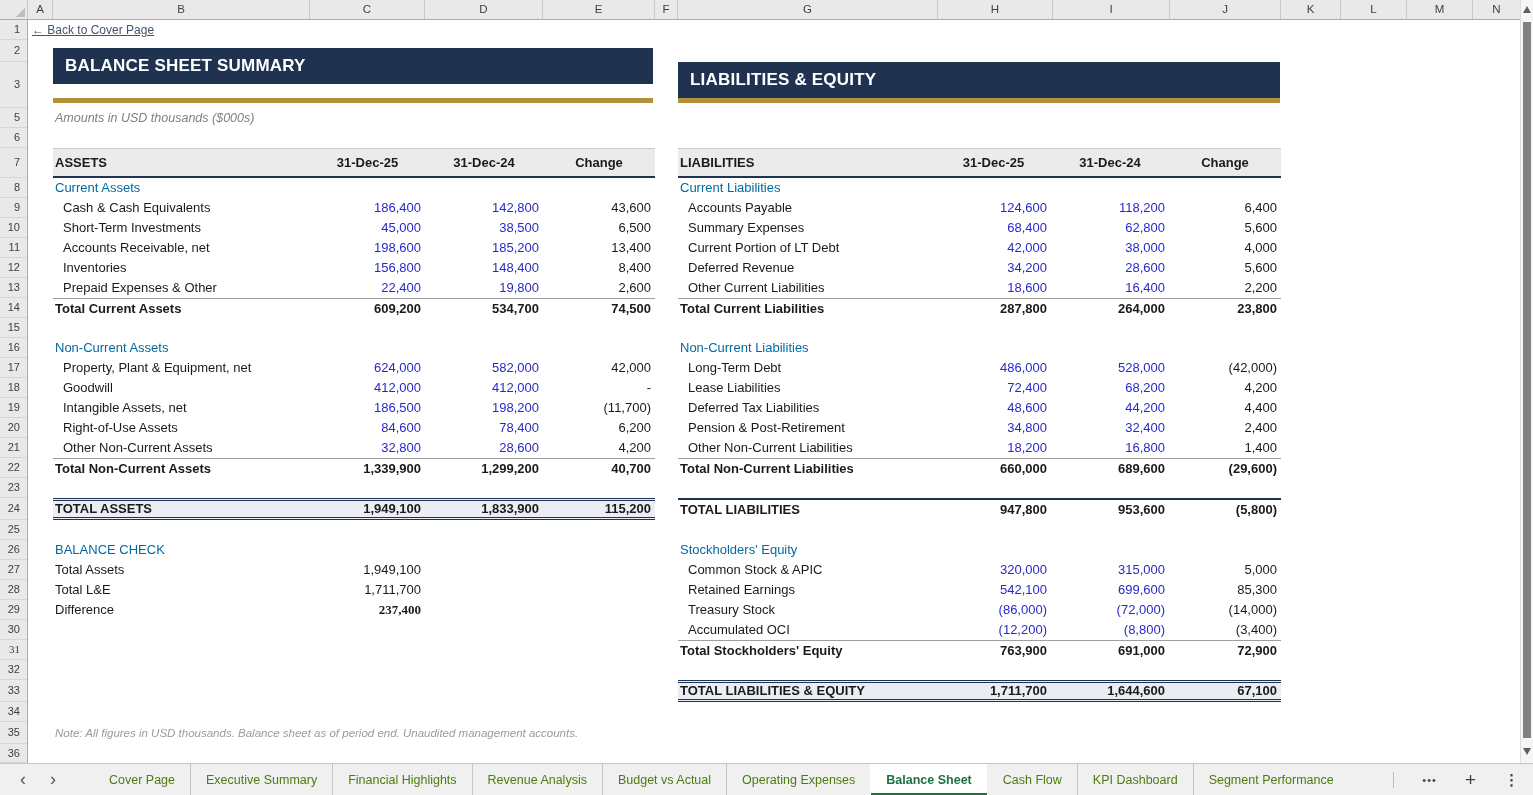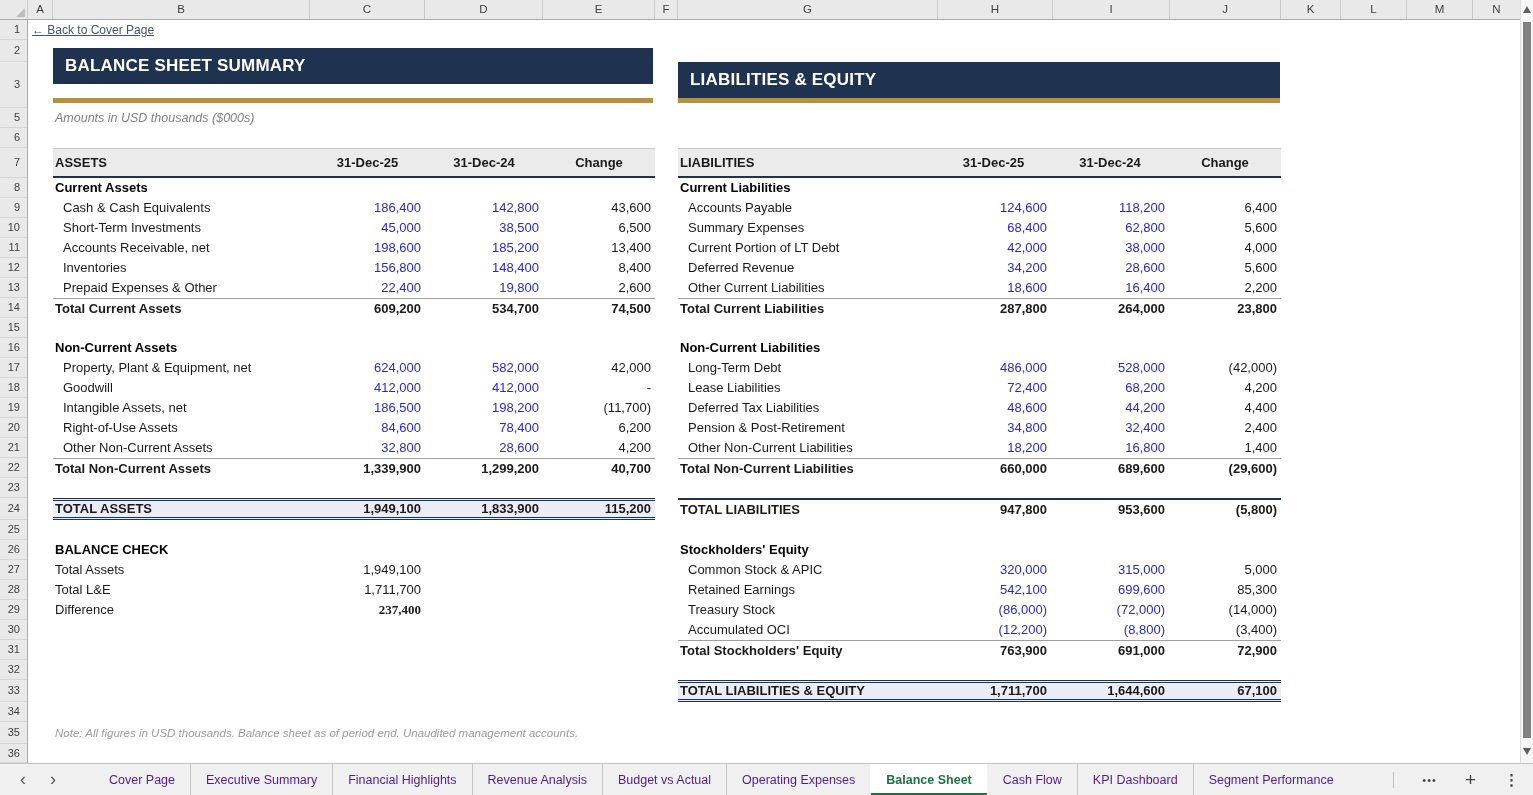--- a/index.html
+++ b/index.html
@@ -71,40 +71,40 @@
   .fintable.right { left:650px; width:603px; }
   .trow { display:flex; height:20px; line-height:20px; font-size:13px; white-space:nowrap; }
   .cell-label { flex:1; padding-left:2px; overflow:hidden; }
   .cell-v { text-align:right; padding-right:4px; }
   .cv1{width:115px}.cv2{width:118px}.cv3{width:112px}
   .thead {
     height:30px; line-height:27px; background:#EBEBEB; font-weight:bold;
     border-top:1px solid #C9C9C9; border-bottom:2px solid #1F3250;
   }
   .thead .cell-v { text-align:center; padding-right:0; }
-  .row-section .cell-label { font-weight:bold; color:#000000; }
+  .row-section .cell-label { font-weight:normal; color:#0369a1; }
   .row-item .cell-label { padding-left:10px; }
   .row-item .cv1, .row-item .cv2 { color:#2929C8; }
   .row-total { font-weight:bold; border-top:1px solid #9E9E9E; }
   .row-grand {
     font-weight:bold; height:22px; line-height:15px; background:#EAEDF3;
     border-top:3px double #1F3250; border-bottom:3px double #1F3250;
   }
   .row-grandline { font-weight:bold; height:22px; line-height:20px; border-top:2px solid #1F3250; }
   .bold-val .cv1 { font-weight:bold;font-family:Liberation Serif, serif; }
   
   .tabbar {
     position:absolute; left:0; top:763px; width:1533px; height:32px;
     background:#F0F0F0; border-top:1px solid #C6C6C6;
     display:flex; align-items:stretch; z-index:7;
   }
   .tab-nav { display:flex; align-items:center; gap:24px; padding:0 10px 0 20px; color:#555; }
   .tab-nav .chev { font-size:18px; line-height:1; cursor:pointer; transform:translateY(-1px); }
   .tabs { display:flex; align-items:stretch; margin-left:28px; }
-  .tab { display:flex; align-items:center; padding:0 15px; font-size:12.5px; color:#4c1d95; cursor:pointer; position:relative; }
+  .tab { display:flex; align-items:center; padding:0 15px; font-size:12.5px; color:#4d7c0f; cursor:pointer; position:relative; }
   .tab + .tab { border-left:1px solid #C5C5C5; }
   .tab.active { background:#fff; font-weight:bold; color:#1E7145; border-left-color:transparent; }
   .tab.active + .tab { border-left-color:transparent;justify-content:center; }
   .tab.active::after { content:""; position:absolute; left:0; right:0; bottom:0; height:2px; background:#1E7145; }
   .tab-actions { margin-left:auto; display:flex; align-items:center; gap:28px; padding-right:14px; color:#444; }
   .tab-actions .divider { width:1px; height:16px; background:#BEBEBE; }
   .icon-more { font-size:11px; letter-spacing:1px; cursor:pointer; }
   .icon-add { font-size:19px; font-weight:400; cursor:pointer; }
   .icon-menu { font-size:15px; font-weight:bold; cursor:pointer; }
 </style>
@@ -153,21 +153,21 @@
     <div class="rnum" style="height: 20px; line-height: 19px;">21</div>
     <div class="rnum" style="height: 20px; line-height: 19px;">22</div>
     <div class="rnum" style="height: 20px; line-height: 19px;">23</div>
     <div class="rnum" style="height: 22px; line-height: 21px;">24</div>
     <div class="rnum" style="height: 20px; line-height: 19px;">25</div>
     <div class="rnum" style="height: 20px; line-height: 19px;">26</div>
     <div class="rnum" style="height: 20px; line-height: 19px;">27</div>
     <div class="rnum" style="height: 20px; line-height: 19px;">28</div>
     <div class="rnum" style="height: 20px; line-height: 19px;">29</div>
     <div class="rnum" style="height: 20px; line-height: 19px;">30</div>
-    <div class="rnum" style="height: 20px; line-height: 19px;">31</div>
+    <div class="rnum" style="height: 20px; line-height: 19px; font-family: Liberation Serif, serif;">31</div>
     <div class="rnum" style="height: 20px; line-height: 19px;">32</div>
     <div class="rnum" style="height: 22px; line-height: 21px;">33</div>
     <div class="rnum" style="height: 20px; line-height: 19px; padding-left: 6px;">34</div>
     <div class="rnum" style="height: 22px; line-height: 21px;">35</div>
     <div class="rnum" style="height: 19px; line-height: 18px;">36</div>
   </div>
 
 <div class="grid">
 
   <a class="back-link">← Back to Cover Page</a>

